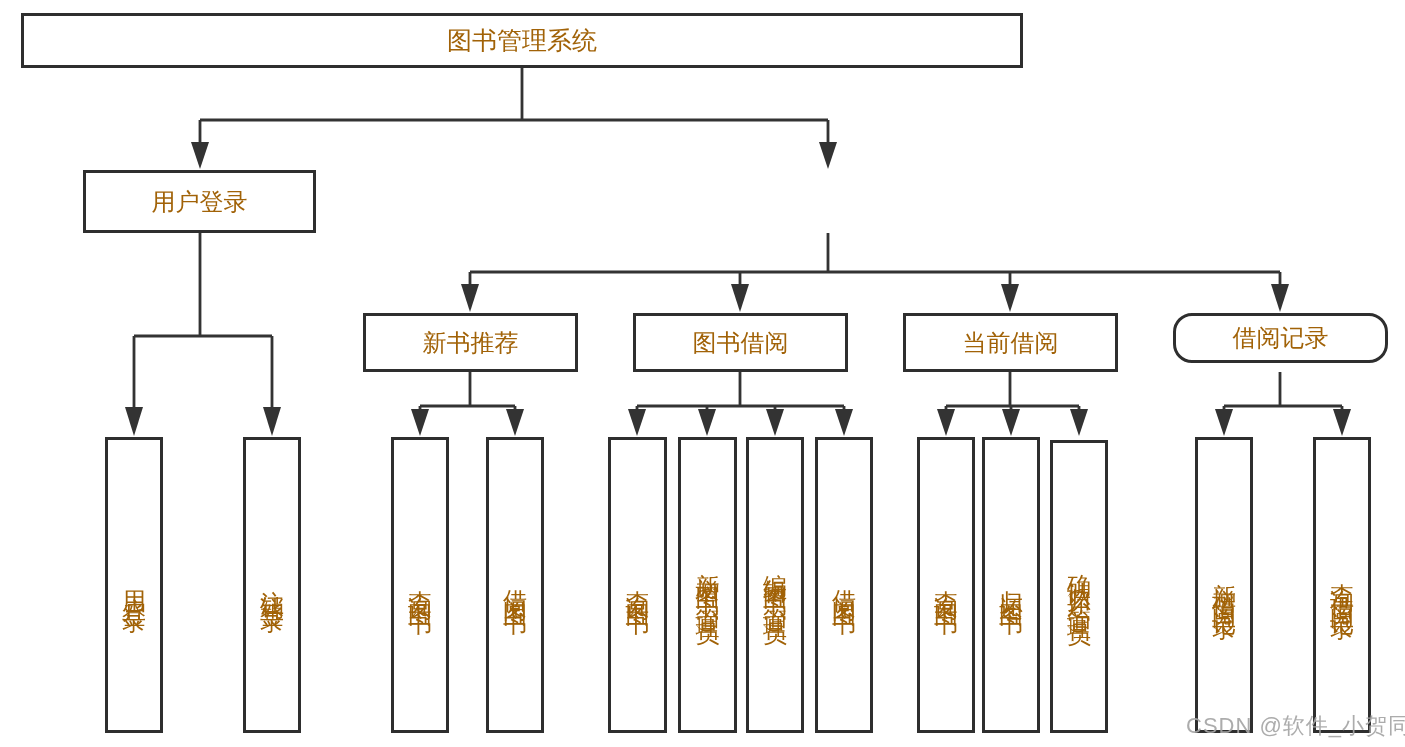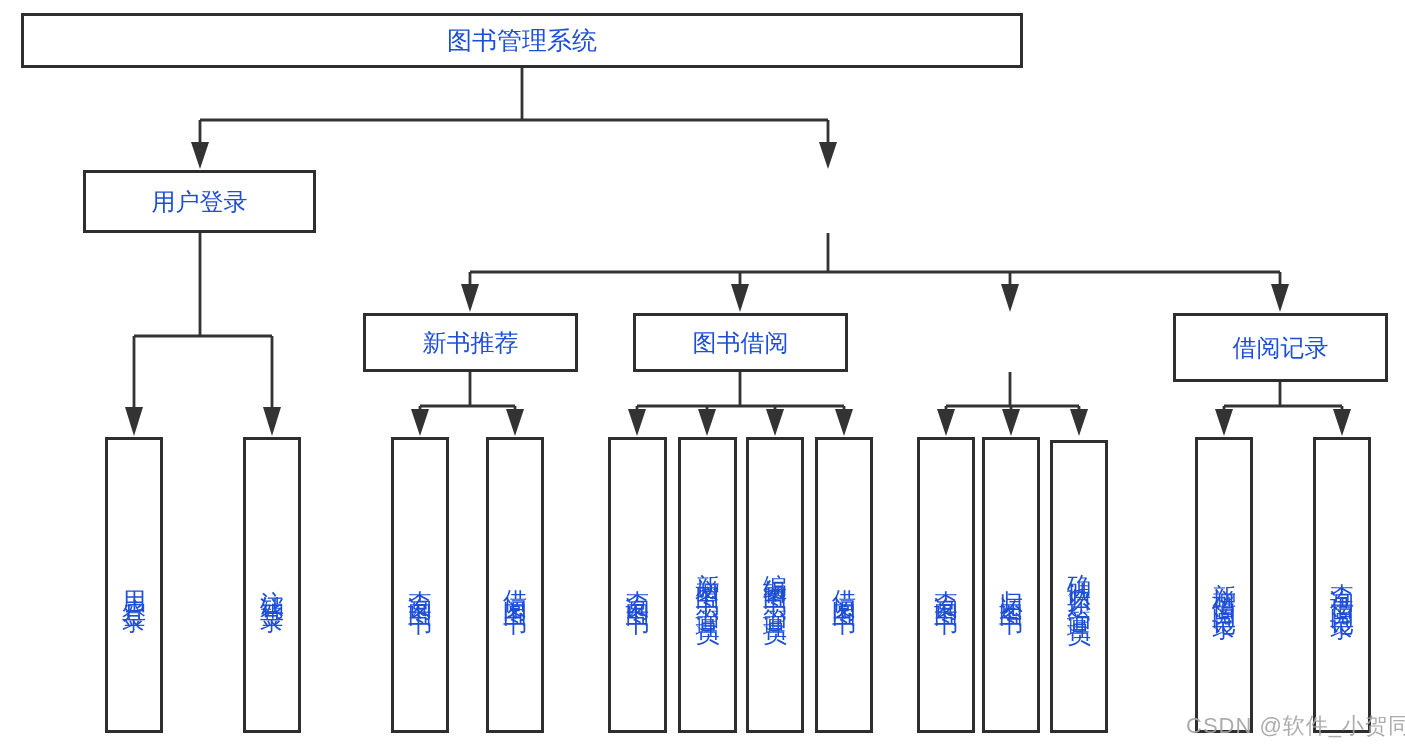--- a/index.html
+++ b/index.html
@@ -19,21 +19,21 @@
     position: absolute;
     left: 0; top: 0;
     width: 1405px;
     height: 747px;
   }
   .node {
     position: absolute;
     box-sizing: border-box;
     background: #ffffff;
     border: 3px solid #2e2e2e;
-    color: #1d4ed8;
+    color: #a16207;
     display: flex;
     align-items: center;
     justify-content: center;
     text-align: center;
     font-size: 24px;
     line-height: 1;
     white-space: nowrap;
   }
   .leaf {
     writing-mode: vertical-rl;
@@ -96,21 +96,22 @@
       <polygon points="1333,409 1351,409 1342,436"></polygon>
     </g>
   </svg>
 
   <div class="node root-node" style="left:21px; top:13px; width:1002px; height:55px;">图书管理系统</div>
 
   <div class="node" style="left:83px; top:170px; width:233px; height:63px;">用户登录</div>
 
   <div class="node" style="left:633px; top:313px; width:215px; height:59px;">图书借阅</div>
   <div class="node" style="left:363px; top:313px; width:215px; height:59px;">新书推荐</div>
-  <div class="node" style="left:1173px; top:313px; width:215px; height:69px;">借阅记录</div>
+  <div class="node" style="left:903px; top:313px; width:215px; height:59px;">当前借阅</div>
+  <div class="node" style="left:1173px; top:313px; width:215px; height:50px;border-radius:19px;">借阅记录</div>
 
   <div class="node leaf" style="left:105px; top:437px; width:58px; height:296px;">用户登录</div>
   <div class="node leaf" style="left:243px; top:437px; width:58px; height:296px;">注销登录</div>
 
   <div class="node leaf" style="left:391px; top:437px; width:58px; height:296px;">查询图书</div>
   <div class="node leaf" style="left:486px; top:437px; width:58px; height:296px;">借阅图书</div>
 
   <div class="node leaf" style="left:608px; top:437px; width:59px; height:296px;">查询图书</div>
   <div class="node leaf" style="left:678px; top:437px; width:59px; height:296px;">新增图书（管理员）</div>
   <div class="node leaf" style="left:746px; top:437px; width:58px; height:296px;">编辑图书（管理员）</div>

